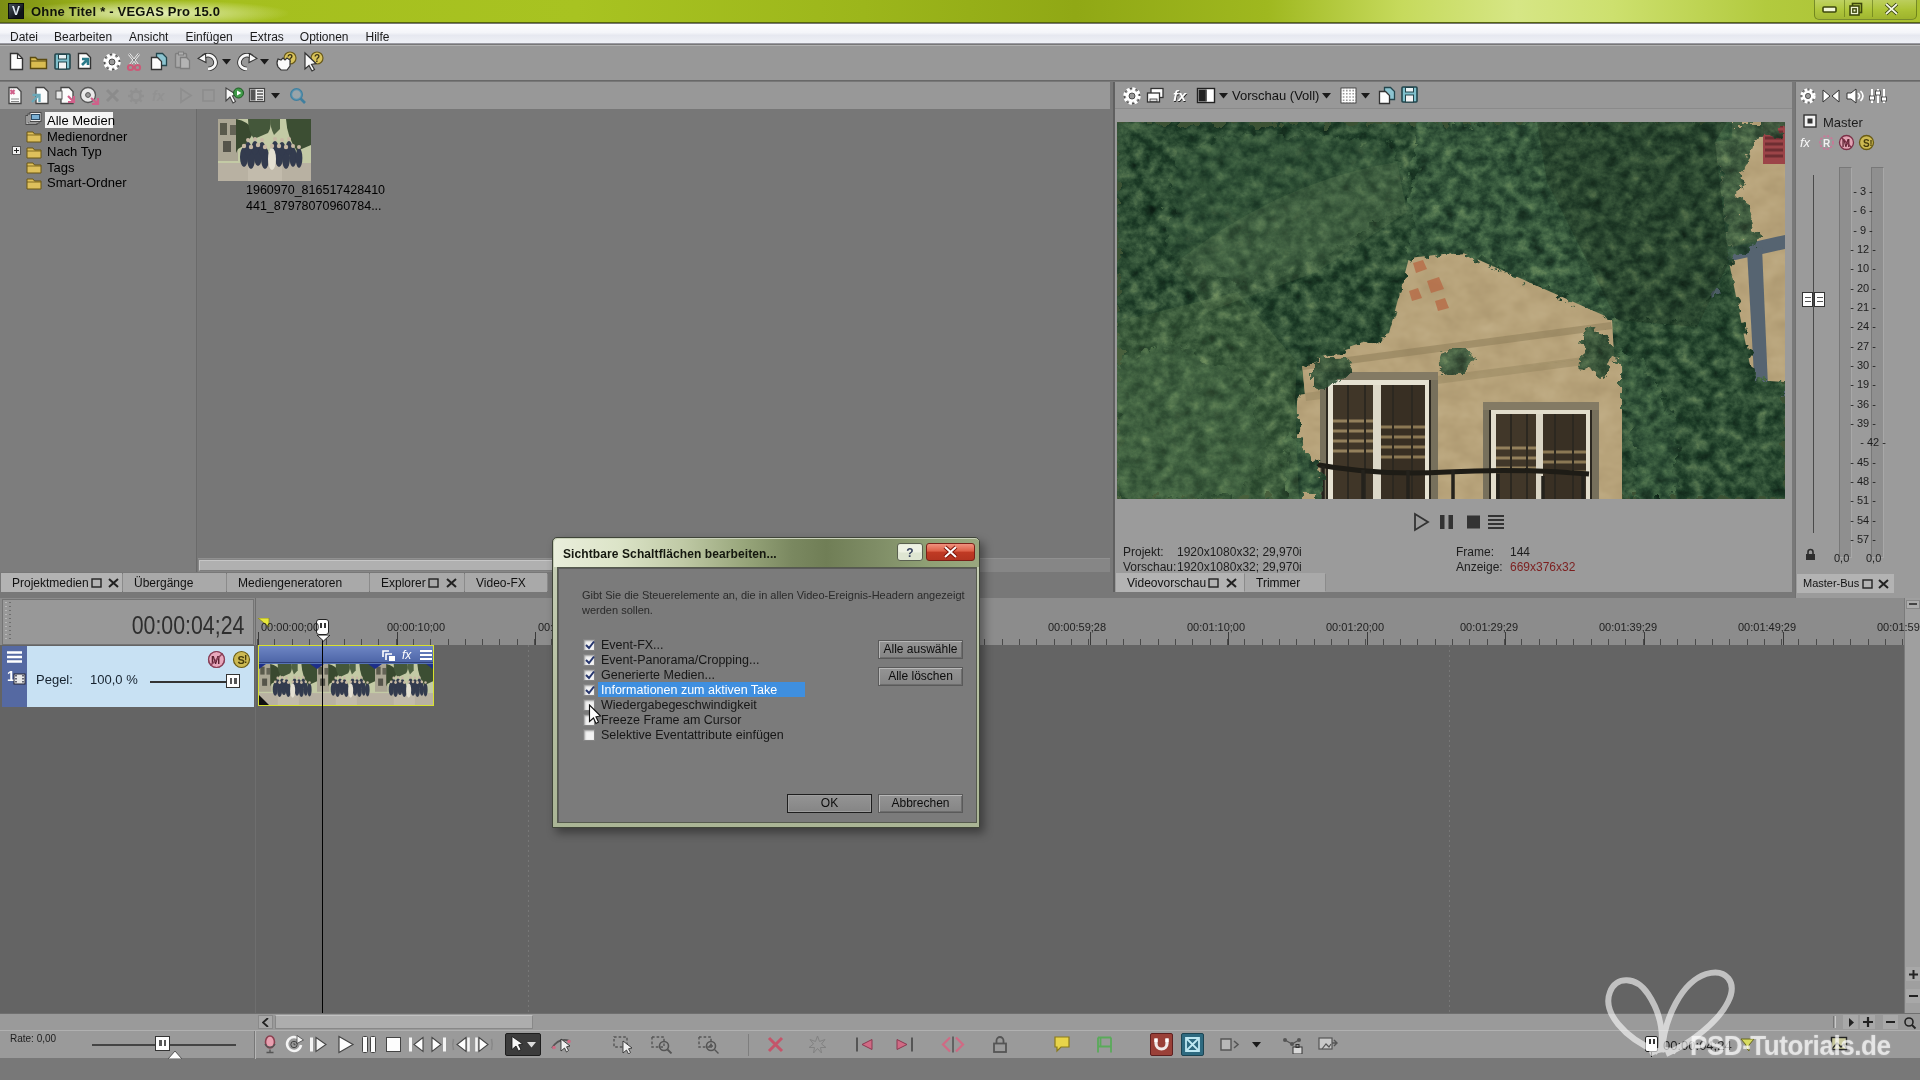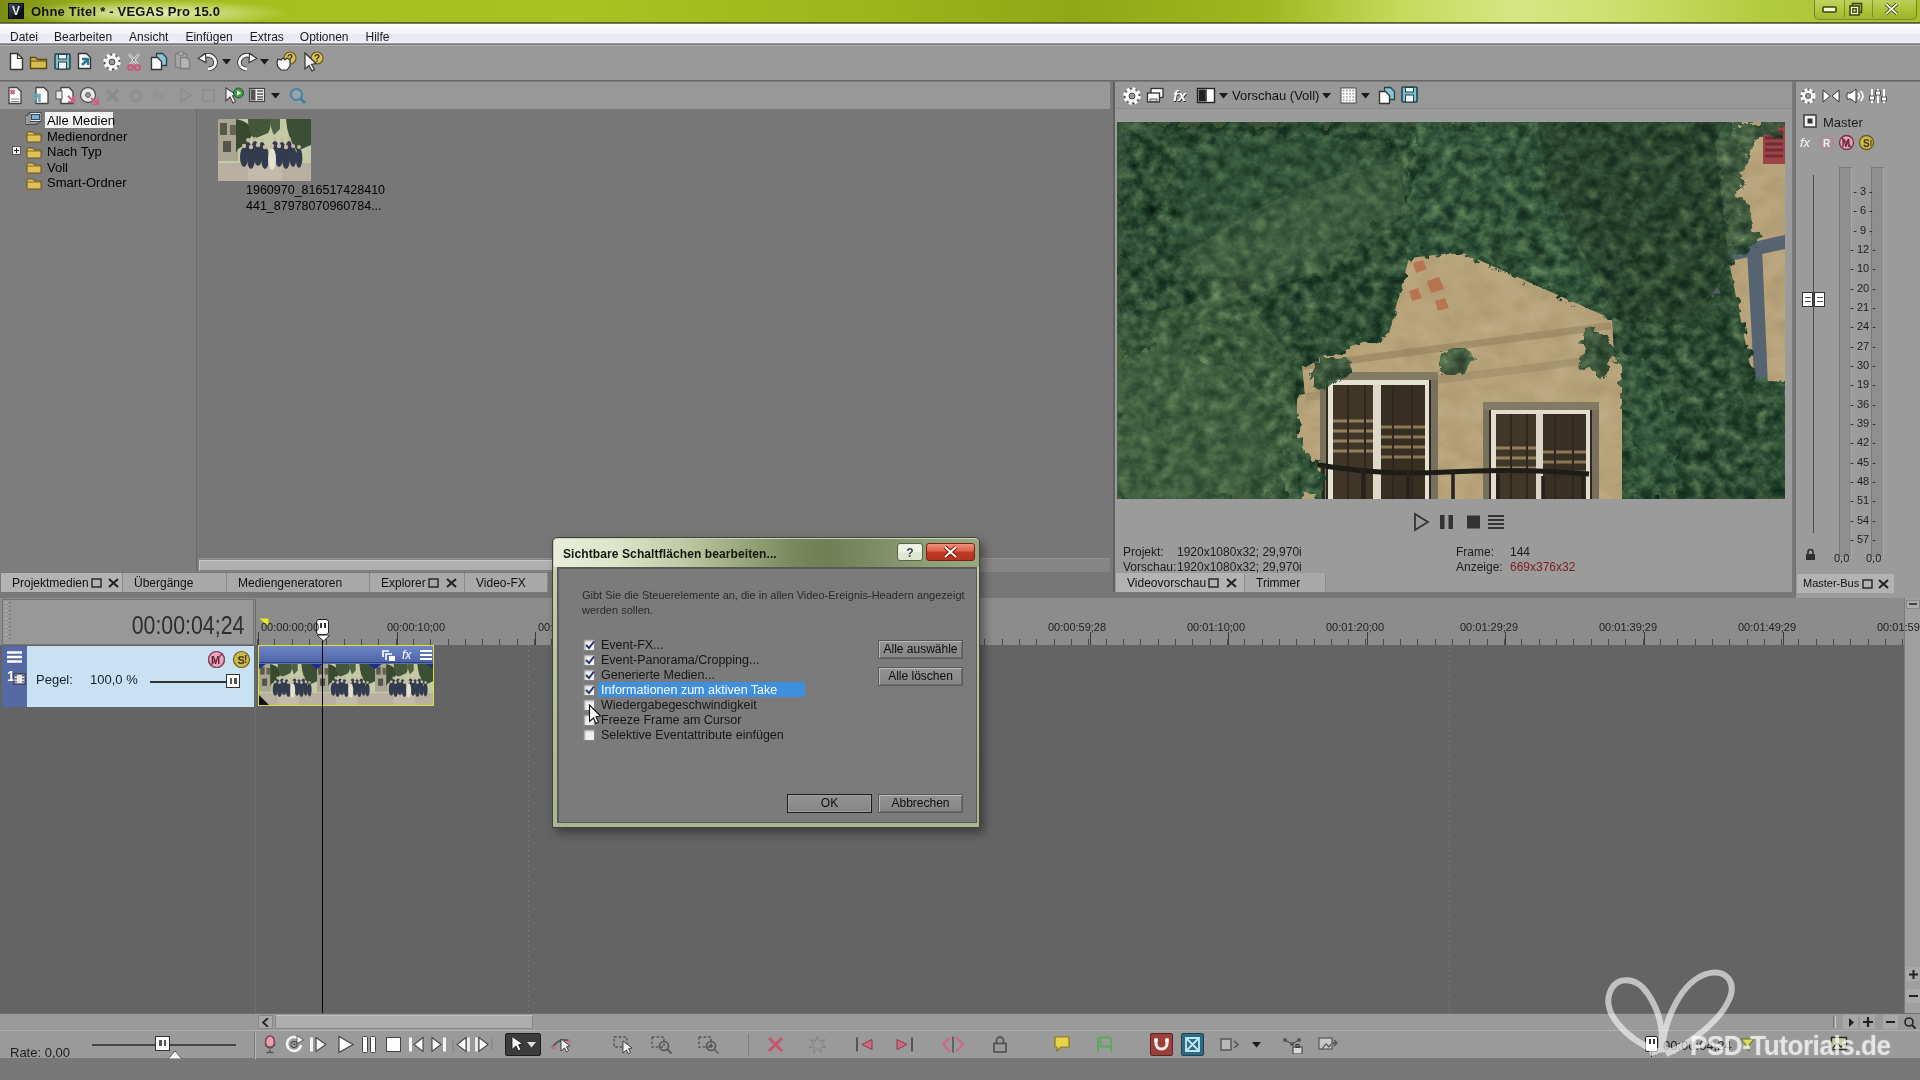--- a/index.html
+++ b/index.html
@@ -282,21 +282,21 @@
       </svg>
     <svg class="ab" style="left:26px;top:62.5px" width="16" height="14">
         <path d="M1,3 h6 l1.5,2 h6.5 v8 h-14 z" fill="#dec05c" stroke="#6a5614" stroke-width="1"></path>
         <path d="M1,6 h14" stroke="#6a5614" stroke-width="0.8"></path>
       </svg>
     <div class="treerow" style="left:47px;top:62px;">Nach Typ</div>
     <svg class="ab" style="left:26px;top:78px" width="16" height="14">
         <path d="M1,3 h6 l1.5,2 h6.5 v8 h-14 z" fill="#dec05c" stroke="#6a5614" stroke-width="1"></path>
         <path d="M1,6 h14" stroke="#6a5614" stroke-width="0.8"></path>
       </svg>
-    <div class="treerow" style="left:47px;top:77.5px;">Voll</div>
+    <div class="treerow" style="left:47px;top:77.5px;">Tags</div>
     <svg class="ab" style="left:26px;top:93.5px" width="16" height="14">
         <path d="M1,3 h6 l1.5,2 h6.5 v8 h-14 z" fill="#dec05c" stroke="#6a5614" stroke-width="1"></path>
         <path d="M1,6 h14" stroke="#6a5614" stroke-width="0.8"></path>
       </svg>
     <div class="treerow" style="left:47px;top:93px;">Smart-Ordner</div>
     <svg class="ab" style="left:218px;top:37px" width="93" height="62">
         <use href="#gphoto"></use>
       </svg>
     <div class="ab" style="left:206px;top:101px;font-size:12.5px;color:#000;line-height:15.5px;margin-left:40px;">1960970_816517428410<br>441_87978070960784...</div>
     <div class="ab" id="pmscroll">
@@ -555,21 +555,21 @@
       <div class="mlab" style="left:50px;top:161.0px;">- 12 -</div>
       <div class="mlab" style="left:50px;top:180.3px;">- 10 -</div>
       <div class="mlab" style="left:50px;top:199.6px;">- 20 -</div>
       <div class="mlab" style="left:50px;top:219.0px;">- 21 -</div>
       <div class="mlab" style="left:50px;top:238.3px;">- 24 -</div>
       <div class="mlab" style="left:50px;top:257.6px;">- 27 -</div>
       <div class="mlab" style="left:50px;top:277.0px;">- 30 -</div>
       <div class="mlab" style="left:50px;top:296.3px;">- 19 -</div>
       <div class="mlab" style="left:50px;top:315.6px;">- 36 -</div>
       <div class="mlab" style="left:50px;top:335.0px;">- 39 -</div>
-      <div class="mlab" style="left:50px;top:354.3px;">- 42 -</div>
+      <div class="mlab" style="left:60px;top:354.3px;">- 42 -</div>
       <div class="mlab" style="left:50px;top:373.6px;">- 45 -</div>
       <div class="mlab" style="left:50px;top:392.9px;">- 48 -</div>
       <div class="mlab" style="left:50px;top:412.3px;">- 51 -</div>
       <div class="mlab" style="left:50px;top:431.6px;">- 54 -</div>
       <div class="mlab" style="left:50px;top:450.9px;">- 57 -</div>
 
     <div class="ab" style="left:6px;top:210px;width:11px;height:15px;background:#fdfdfd;border:1px solid #333;"></div>
     <div class="ab" style="left:18px;top:210px;width:11px;height:15px;background:#fdfdfd;border:1px solid #333;"></div>
     <div class="ab" style="left:8.5px;top:215px;width:6px;height:5px;border:1px solid #555;border-left:none;border-right:none;"></div>
     <div class="ab" style="left:20.5px;top:215px;width:6px;height:5px;border:1px solid #555;border-left:none;border-right:none;"></div>
@@ -708,21 +708,21 @@
         <path d="M5,0 v10 M0,5 h10" stroke="#222" stroke-width="2.2"></path>
       </svg>
     <div class="ab" style="left:1883px;top:1px;width:15px;height:14px;background:#a8a8a8;"></div>
     <div class="ab" style="left:1886px;top:7px;width:9px;height:2px;background:#222;"></div>
     <svg class="ab" style="left:1903px;top:2px" width="14" height="14">
         <circle cx="6" cy="6" r="4" fill="none" stroke="#222" stroke-width="1.6"></circle>
         <path d="M9,9 l3.5,3.5" stroke="#222" stroke-width="1.8"></path>
       </svg>
   </div>
   <div class="ab" id="transportrow">
-    <div class="ab" style="left:10px;top:14px;font-size:13px;color:#1d1d1d;">Rate: 0,00</div>
+    <div class="ab" style="left:10px;top:2px;font-size:10px;color:#1d1d1d;">Rate: 0,00</div>
     <div class="ab" style="left:92px;top:13px;width:144px;height:1.5px;background:#444;"></div>
     <div class="ab" style="left:155px;top:5px;width:15px;height:15px;background:#fdfdfd;border:1px solid #333;"></div>
     <div class="ab" style="left:159px;top:9px;width:2.5px;height:6px;background:#555;"></div>
       <div class="ab" style="left:163.5px;top:9px;width:2.5px;height:6px;background:#555;"></div>
     <svg class="ab" style="left:168px;top:20px" width="14" height="8">
         <path d="M7,0 L14,8 L0,8 z" fill="#fff" stroke="#555" stroke-width="1"></path>
       </svg>
     <div class="ab" style="left:254px;top:0px;width:1px;height:28px;background:#777;"></div>
     <div class="ab" style="left:255px;top:0px;width:1px;height:28px;background:#b5b5b5;"></div>
     <svg class="ab" style="left:262px;top:4px" width="18" height="20">

